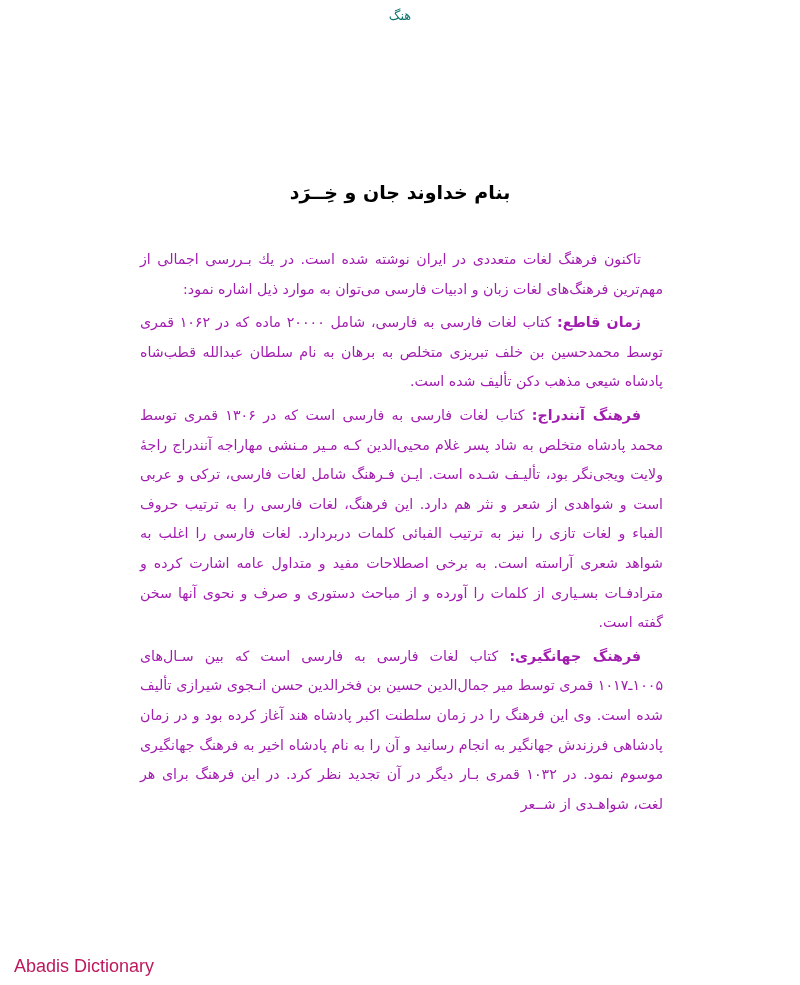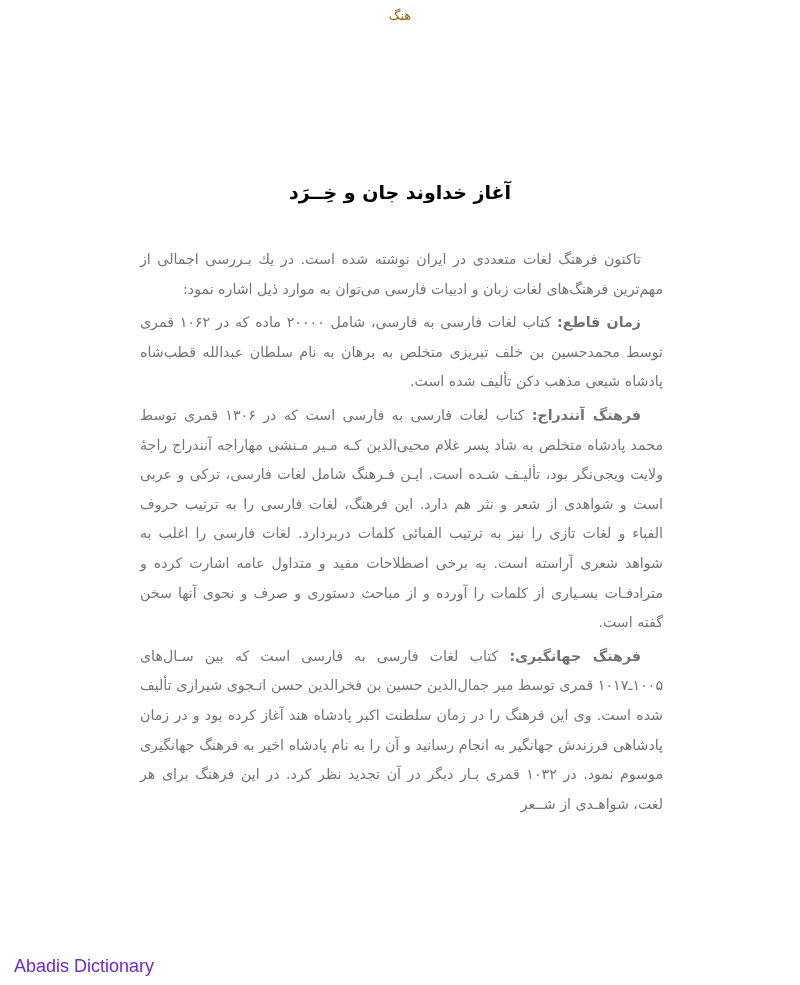--- a/index.html
+++ b/index.html
@@ -2,44 +2,44 @@
 <html><head>
 <meta charset="utf-8">
 <style>
   html, body { margin: 0; padding: 0; }
   body {
     width: 800px; height: 985px; background: #ffffff; position: relative; overflow: hidden;
     font-family: "DejaVu Sans", sans-serif; color: #111;
   }
   .top-title {
     position: absolute; top: 8px; left: 0; width: 800px; text-align: center;
-    color: #a16207; font-size: 13px; direction: rtl;
+    color: #0f766e; font-size: 13px; direction: rtl;
   }
   .heading {
     position: absolute; top: 178px; left: 0; width: 800px; text-align: center;
     direction: rtl; font-weight: bold; font-size: 19px; line-height: 28px; color: #000;
   }
   .body-text {
     position: absolute; top: 245px; left: 140px; width: 523px;
-    direction: rtl; text-align: justify; font-size: 14.2px; line-height: 29.6px; color: #737373;
+    direction: rtl; text-align: justify; font-size: 14.2px; line-height: 29.6px; color: #a21caf;
   }
   .body-text p { margin: 0 0 4px 0; text-indent: 22px; }
   .body-text b { font-weight: bold; }
   .watermark {
-    position: absolute; left: 14px; top: 956px; color: #6d28d9;
+    position: absolute; left: 14px; top: 956px; color: #be185d;
     font-family: "Liberation Sans", sans-serif; font-size: 18px;
   }
 </style>
 </head>
 <body>
 
 <div class="top-title">هنگ</div>
 
 <div class="heading">
-  <div>آغاز خداوند جان و خِــرَد</div>
+  <div>بنام خداوند جان و خِــرَد</div>
 </div>
 
 <div class="body-text">
   <p>
     <b></b><span>تاکنون فرهنگ لغات متعددی در ایران نوشته شده است. در یك بـررسی اجمالی از مهم‌ترین فرهنگ‌های لغات زبان و ادبیات فارسی می‌توان به موارد ذیل اشاره نمود:</span>
   </p>
   <p>
     <b>زمان قاطع:</b><span> کتاب لغات فارسی به فارسی، شامل ۲۰۰۰۰ ماده که در ۱۰۶۲ قمری توسط محمدحسین بن خلف تبریزی متخلص به برهان به نام سلطان عبدالله قطب‌شاه پادشاه شیعی مذهب دکن تألیف شده است.</span>
   </p>
   <p>

